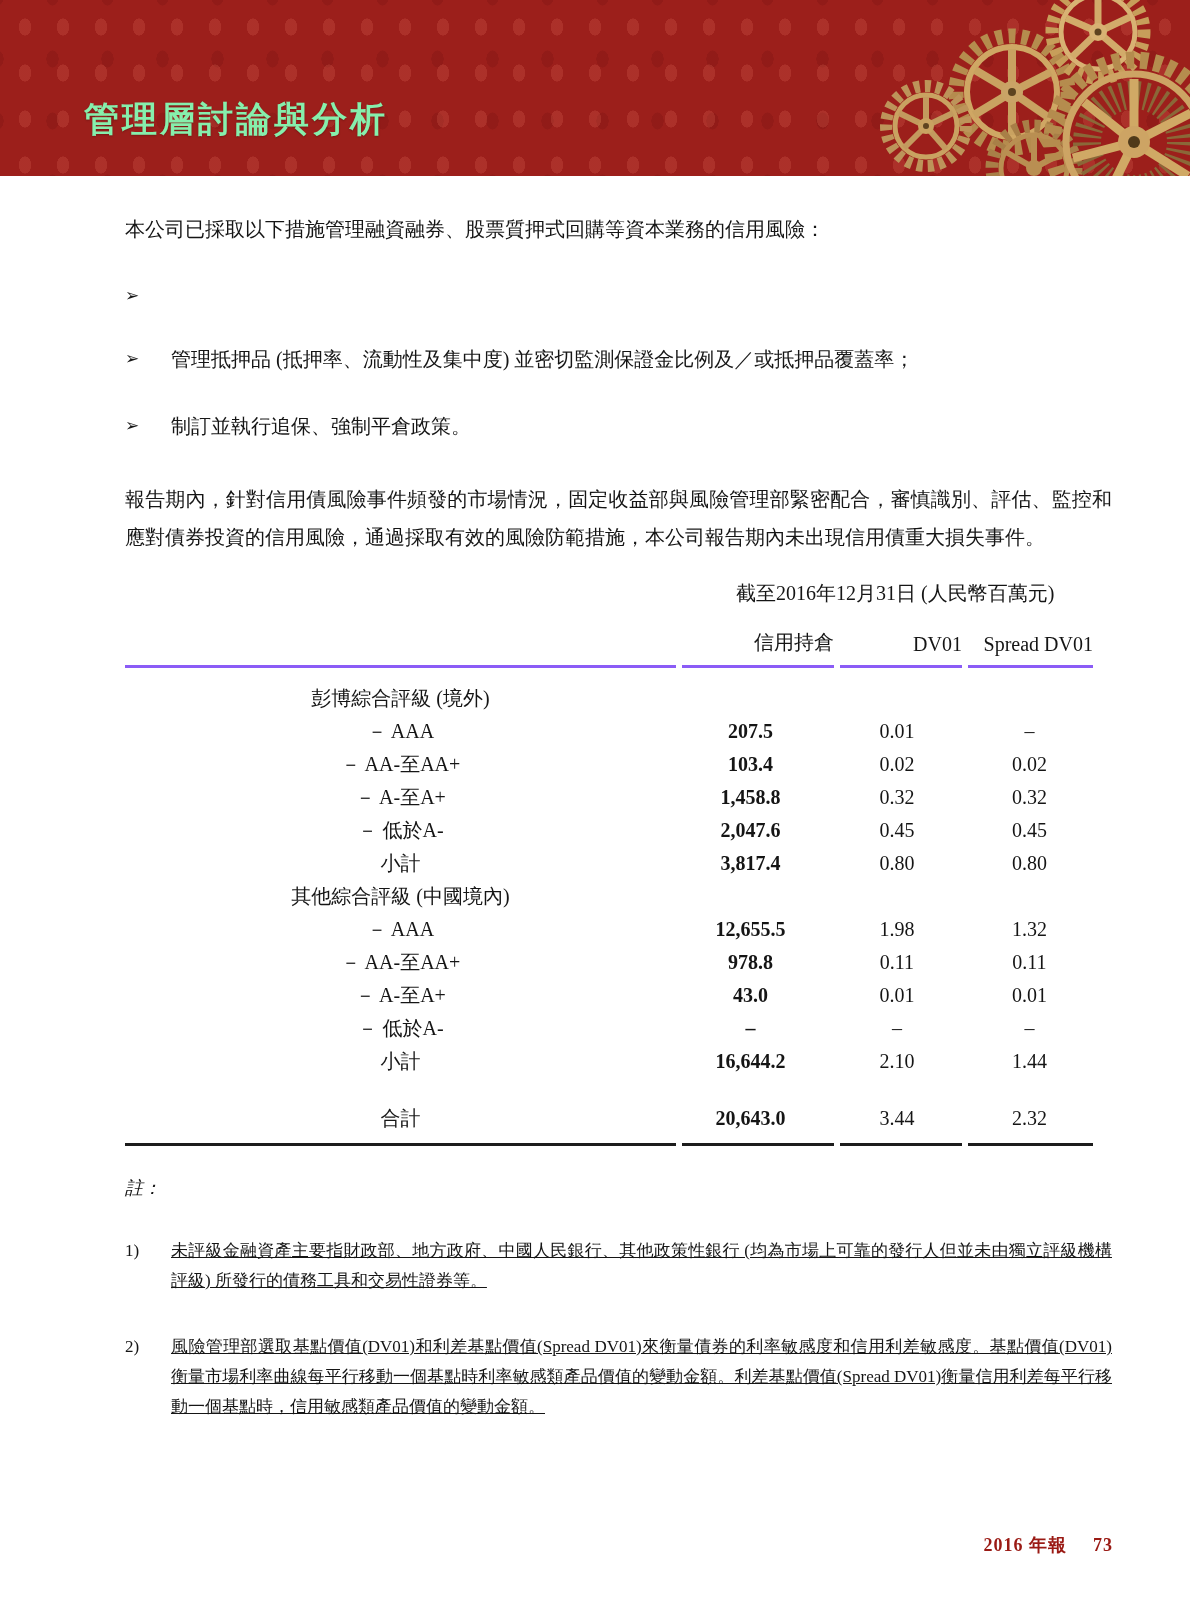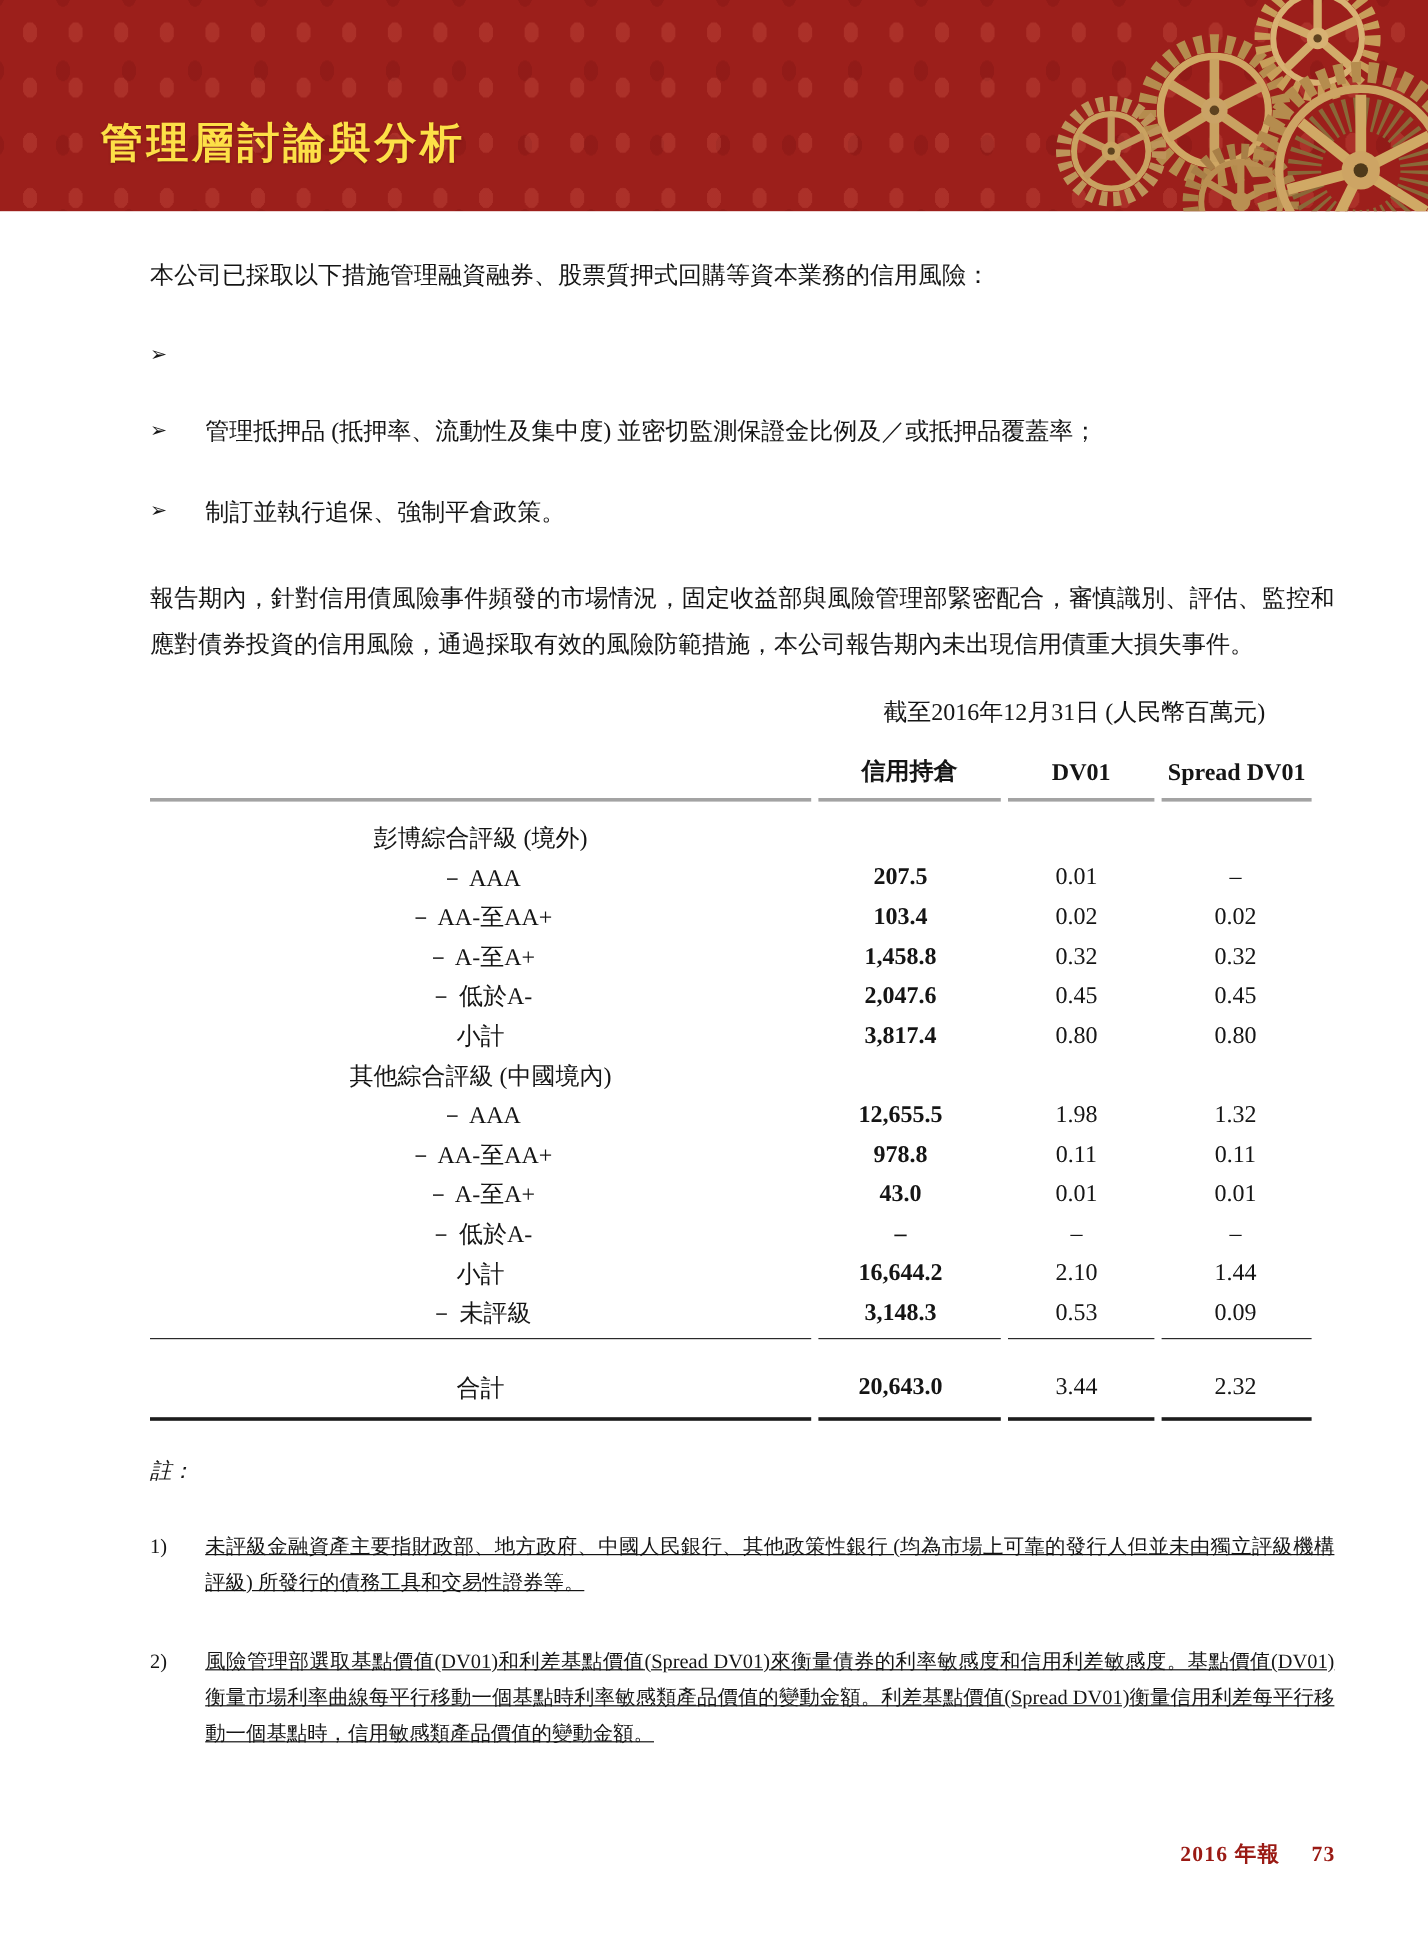--- a/index.html
+++ b/index.html
@@ -20,41 +20,41 @@
   .banner .dots{
     position:absolute;inset:0;
     background-image:
       radial-gradient(ellipse 10px 14px at 50% 50%, rgba(255,140,115,0.16) 60%, transparent 62%),
       radial-gradient(ellipse 10px 14px at 50% 50%, rgba(70,0,0,0.12) 60%, transparent 62%);
     background-size:38px 46px, 55px 62px;
     background-position:6px 4px, 25px 28px;
   }
   .banner h1{
     position:absolute;left:84px;top:102px;margin:0;
-    color:#fde047;font-size:35px;font-weight:bold;letter-spacing:3px;line-height:1;
+    color:#86efac;font-size:35px;font-weight:bold;letter-spacing:3px;line-height:1;
     text-shadow:0 1px 2px rgba(0,0,0,0.25);
   }
   .gears{position:absolute;right:-12px;bottom:-14px;}
   
   .content{padding:0 78px 0 125px;}
   .intro{margin:40px 0 0;font-size:20px;}
   .bullet{display:flex;margin-top:40px;font-size:20px;}
   .bullet .marker{width:46px;flex:none;font-size:17px;padding-top:2px;}
   .para{margin:40px 0 0;font-size:20px;line-height:38px;text-align:justify;width:987px;}
   .section-heading{margin:34px 0 0;font-size:24px;font-weight:bold;letter-spacing:1px;}
   
   .tbl-caption{margin:24px 0 16px 611px;font-size:20px;}
   table.credit{
     border-collapse:separate;border-spacing:6px 0;margin-left:-6px;margin-top:2px;
     font-size:20px;table-layout:fixed;
   }
   col.c-label{width:551px;} col.c-credit{width:152px;} col.c-dv{width:122px;} col.c-spread{width:125px;}
   table.credit th{
-    font-weight:bold;text-align:center;vertical-align:bottom;
-    padding:6px 0 9px 0;border-bottom:3px solid #a3a3a3;
+    font-weight:normal;text-align:right;vertical-align:bottom;
+    padding:6px 0 9px 0;border-bottom:3px solid #8b5cf6;
   }
   th.h-credit{padding-right:15px;}
   th.h-dv{padding-right:8px;}
   th.h-spread{padding-right:2px;}
   table.credit td{padding:0;height:33px;vertical-align:middle;text-align:center;}
   td.lbl{text-align:left;}
   td.num{text-align:right;font-variant-numeric:lining-nums;}
   td.credit-v{font-weight:bold;padding-right:15px !important;}
   td.dv-v{padding-right:8px !important;}
   td.spread-v{padding-right:2px !important;}
@@ -259,26 +259,20 @@
           <td class="num credit-v">–</td>
           <td class="num dv-v">–</td>
           <td class="num spread-v">–</td>
         </tr>
         <tr>
           <td class="lbl">小計</td>
           <td class="num credit-v">16,644.2</td>
           <td class="num dv-v">2.10</td>
           <td class="num spread-v">1.44</td>
         </tr>
-        <tr class="rule-after">
-          <td class="lbl">－ 未評級</td>
-          <td class="num credit-v">3,148.3</td>
-          <td class="num dv-v">0.53</td>
-          <td class="num spread-v">0.09</td>
-        </tr>
       </tbody>
     <tfoot>
       <tr class="total-row">
         <td class="lbl">合計</td>
         <td class="num credit-v">20,643.0</td>
         <td class="num dv-v">3.44</td>
         <td class="num spread-v">2.32</td>
       </tr>
     </tfoot>
   </table>

